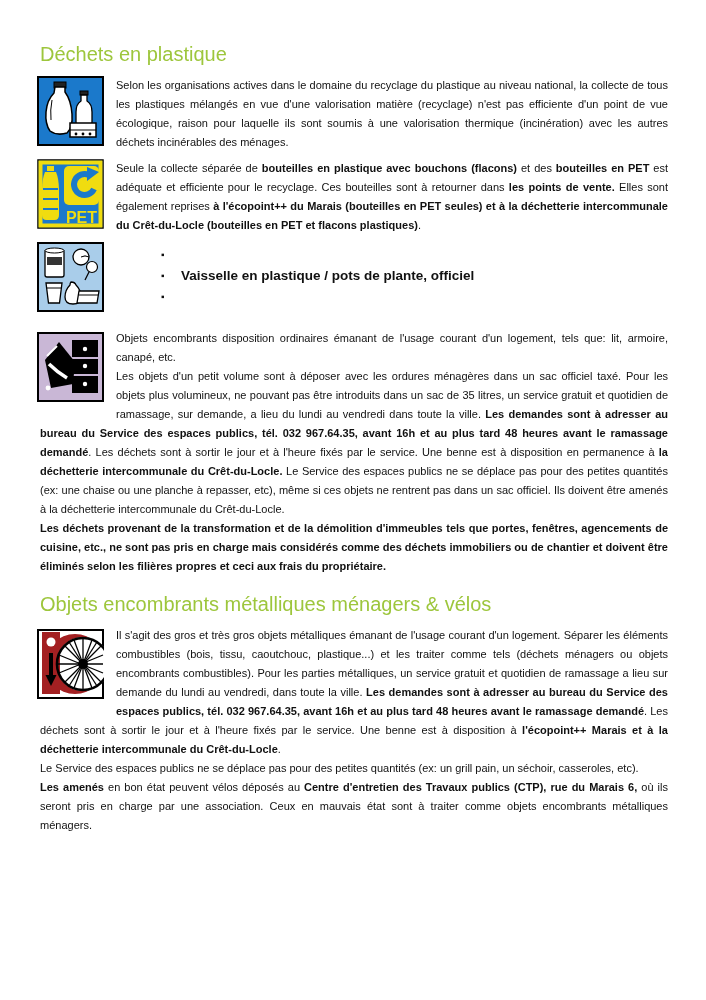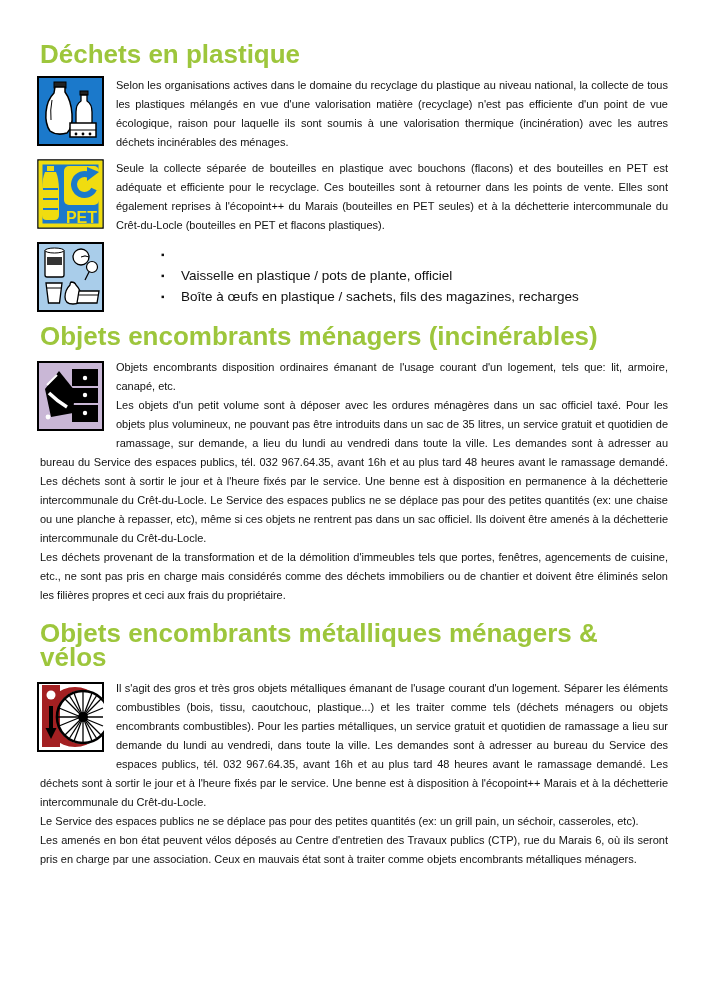--- a/index.html
+++ b/index.html
@@ -1,26 +1,26 @@
 <!DOCTYPE html>
 <html><head>
 <meta charset="utf-8">
 <style>
   html,body{margin:0;padding:0;background:#ffffff;}
   body{width:706px;height:1000px;font-family:"Liberation Sans",sans-serif;color:#111;overflow:hidden;}
   .page{box-sizing:border-box;width:706px;height:1000px;padding:42px 38px 0 40px;background:#fff;}
-  .section-title{margin:0 0 10px 0;font-size:26px;line-height:24px;font-weight:bold;color:#9DC63C;letter-spacing:0;}
+  .section-title{margin:0 0 10px 0;font-size:20px;line-height:24px;font-weight:normal;color:#9DC63C;letter-spacing:0;}
   .sec{margin-bottom:14px;}
   p.body, .intro{margin:0;font-size:11px;line-height:19px;text-align:justify;}
   .intro{text-align:left;}
-  b{font-weight:normal;}
+  b{font-weight:bold;}
   
   .row{display:flex;align-items:flex-start;gap:12px;margin:0 0 7px -3px;}
   .row .txt{flex:1;min-width:0;}
-  .iconbox{flex:0 0 67px;width:67px;height:63px;}
+  .iconbox{flex:0 0 67px;width:67px;height:70px;}
   .iconbox svg{display:block;}
   
   .flow{overflow:visible;}
   .icon-float{float:left;width:67px;height:70px;margin:3px 12px 5px -3px;}
   .clear{clear:both;}
   .bold-para{margin-top:10px;}
   
   .bullets{margin-top:2px;}
   .bullet-item{display:flex;font-size:13.5px;line-height:21px;}
   .bullet-glyph{width:20px;padding-left:45px;flex:0 0 auto;font-size:10px;}
@@ -98,29 +98,27 @@
         <div class="bullets">
             <div class="bullet-item">
               <span class="bullet-glyph">▪</span>
             </div>
             <div class="bullet-item">
               <span class="bullet-glyph">▪</span>
               <b>Vaisselle en plastique / pots de plante, officiel</b>
             </div>
             <div class="bullet-item">
               <span class="bullet-glyph">▪</span>
-              <b>Boîte à œufs en plastique / sachets, fils des magazines, recharges</b>
             </div>
           </div>
       </div>
     </div>
   </div>
 
   <div class="sec" style="margin-top:17px;">
-    <h2 class="section-title">Objets encombrants ménagers (incinérables)</h2>
     <div class="flow">
       <div class="icon-float">
         <svg width="67" height="70" viewBox="0 0 67 70">
           <rect x="1" y="1" width="65" height="68" fill="#C9B7D6" stroke="#000" stroke-width="2"></rect>
           <rect x="35" y="8" width="26" height="53" fill="#000"></rect>
           <line x1="35" y1="26" x2="61" y2="26" stroke="#C9B7D6" stroke-width="2"></line>
           <line x1="35" y1="43" x2="61" y2="43" stroke="#C9B7D6" stroke-width="2"></line>
           <circle cx="48" cy="17" r="2.2" fill="#fff"></circle>
             <circle cx="48" cy="34" r="2.2" fill="#fff"></circle>
             <circle cx="48" cy="52" r="2.2" fill="#fff"></circle>

